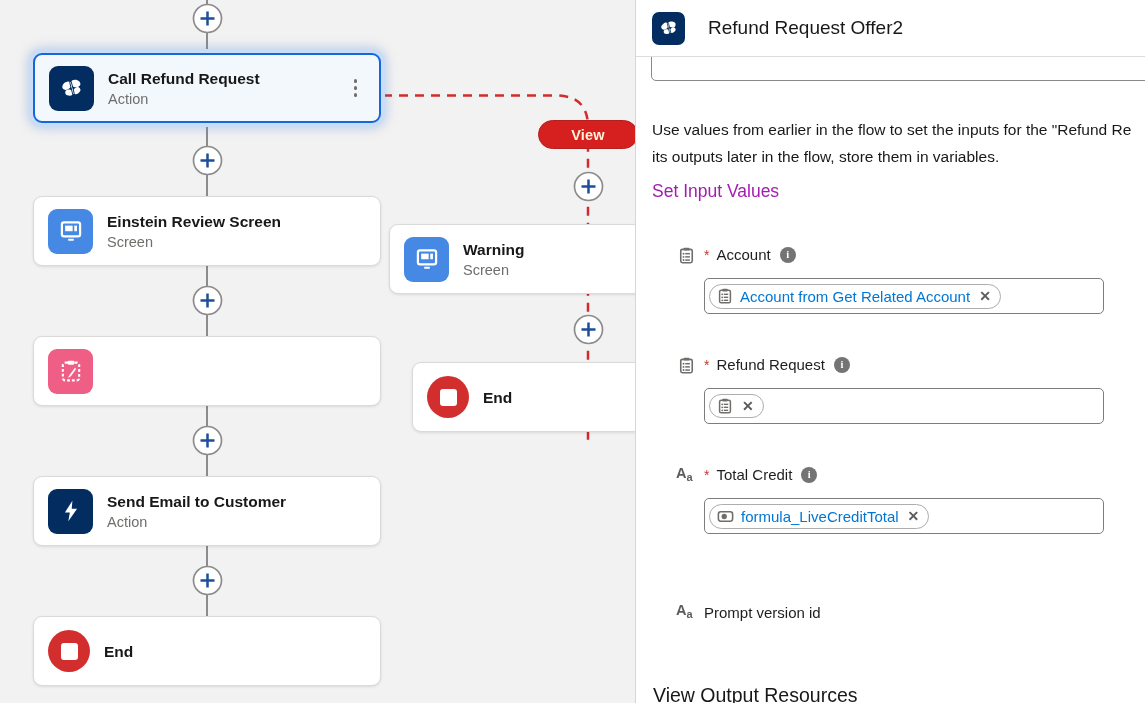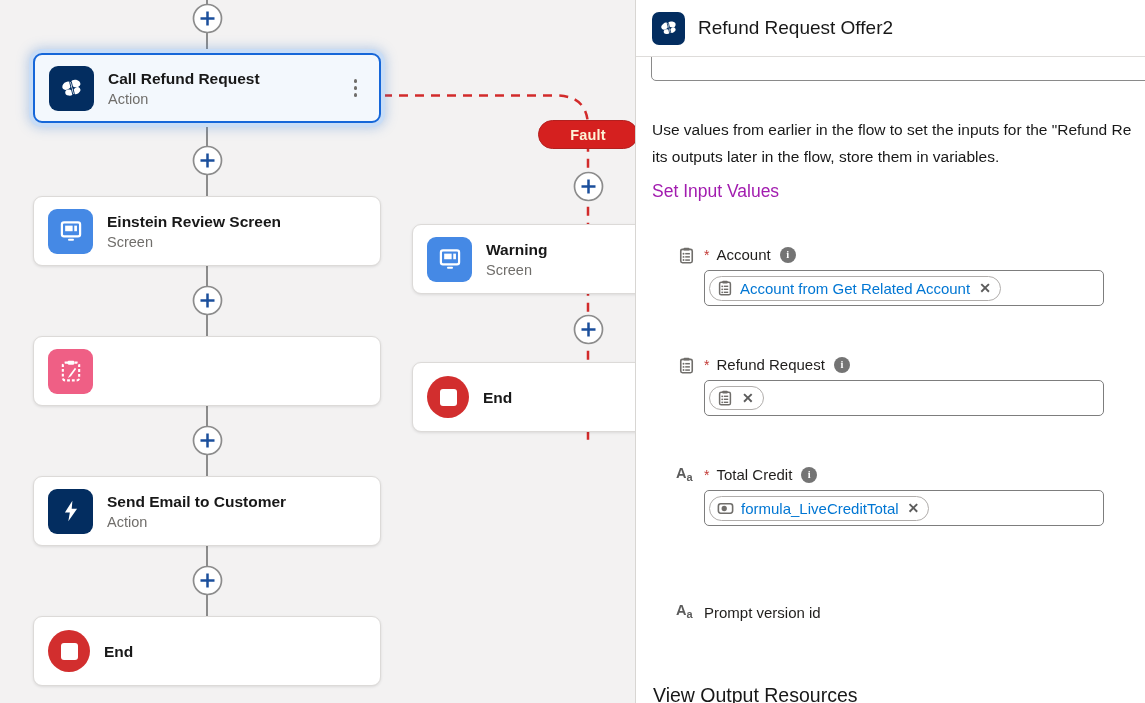--- a/index.html
+++ b/index.html
@@ -40,42 +40,42 @@
     color:#fdf3d7;font-size:14.5px;font-weight:bold;letter-spacing:.2px;
     display:flex;align-items:center;justify-content:center;
   }
   
   .panel{
     position:absolute;left:635px;top:0;width:510px;height:703px;background:#fff;
     border-left:1px solid #d8d6d3;z-index:10;overflow:hidden;box-sizing:border-box;
   }
   .panel-header{
     position:absolute;top:0;left:0;right:0;height:56px;background:#fff;
-    border-bottom:1px solid #dedcda;display:flex;align-items:center;gap:13px;
+    border-bottom:1px solid #dedcda;display:flex;align-items:center;gap:23px;
     padding-left:16px;z-index:3;
   }
   .hicon{width:33px;height:33px;border-radius:7px;background:#032d60;display:flex;align-items:center;justify-content:center;flex:none;}
   .panel-title{font-size:19px;color:#181818;}
   .scroll-input{position:absolute;left:15px;top:36px;width:520px;height:45px;border:1px solid #8a8a8a;border-radius:5px;background:#fff;z-index:1;box-sizing:border-box;}
   .desc{position:absolute;left:16px;font-size:15.5px;color:#181818;white-space:nowrap;z-index:2;}
   .section-h{position:absolute;left:16px;top:181px;font-size:17.5px;color:#a21caf;}
   .type-icon{position:absolute;left:42px;width:17px;height:17px;}
   .aa{position:absolute;left:40px;color:#5c5c5c;font-size:14.5px;font-weight:600;}
   .aa .sub{font-size:11px;vertical-align:-3px;font-weight:600;}
   .label-row{position:absolute;left:68px;display:flex;align-items:center;gap:9px;font-size:15px;color:#201e1c;}
   .req{color:#c23934;font-size:14px;margin-right:-2px;}
   .info{
     width:16px;height:16px;border-radius:50%;background:#747474;color:#fff;
     font-size:10.5px;font-weight:bold;display:inline-flex;align-items:center;justify-content:center;
     font-family:"Liberation Serif",serif;cursor:pointer;
   }
   .input-box{
     position:absolute;left:68px;width:400px;height:36px;background:#fff;
     border:1px solid #7d7d7d;border-radius:5px;display:flex;align-items:center;
-    padding:6px 4px;box-sizing:border-box;cursor:text;
+    padding:6px 4px;box-sizing:border-box;cursor:text;margin-top:8px;
   }
   .pill{
     display:inline-flex;align-items:center;gap:7px;background:#fff;
     border:1px solid #b0adab;border-radius:13px;padding:3px 9px 3px 7px;max-width:100%;
   }
   .pill-text{color:#0176d3;font-size:15px;white-space:nowrap;}
   .pill-x{color:#5c5c5c;font-size:14px;font-weight:600;margin-left:2px;cursor:pointer;line-height:1;}
   .footer-h{position:absolute;left:17px;top:684px;font-size:19.5px;color:#181818;white-space:nowrap;}
 </style>
 </head>
@@ -111,21 +111,21 @@
       </svg></div>
   <div class="plus" style="left:573px;top:171px"><svg viewBox="0 0 31 31">
         <circle cx="15.5" cy="15.5" r="14" fill="#fff" stroke="#8c8c8c" stroke-width="1.7"></circle>
         <path d="M15.5 8.5v14M8.5 15.5h14" stroke="#1b4f9c" stroke-width="2.5"></path>
       </svg></div>
   <div class="plus" style="left:573px;top:314px"><svg viewBox="0 0 31 31">
         <circle cx="15.5" cy="15.5" r="14" fill="#fff" stroke="#8c8c8c" stroke-width="1.7"></circle>
         <path d="M15.5 8.5v14M8.5 15.5h14" stroke="#1b4f9c" stroke-width="2.5"></path>
       </svg></div>
 
-  <div class="fault-badge">Fault</div>
+  <div class="fault-badge">View</div>
 
   <div class="node selected" style="top:53px">
     <div class="node-icon bg-navy">
       <svg width="28" height="28" viewBox="0 0 24 24">
           <g fill="#fff" transform="rotate(-14 12 12)">
             <ellipse cx="8.2" cy="9" rx="4.3" ry="3.2" transform="rotate(-25 8.2 9)"></ellipse>
             <ellipse cx="15.8" cy="9" rx="4.3" ry="3.2" transform="rotate(25 15.8 9)"></ellipse>
             <ellipse cx="8.7" cy="15.2" rx="3.4" ry="2.6" transform="rotate(22 8.7 15.2)"></ellipse>
             <ellipse cx="15.3" cy="15.2" rx="3.4" ry="2.6" transform="rotate(-22 15.3 15.2)"></ellipse>
             <rect x="11.3" y="6.3" width="1.4" height="11.4" rx="0.7" stroke="#032d60" stroke-width="0.8"></rect>
@@ -180,21 +180,21 @@
     </div>
   </div>
 
   <div class="node" style="top:616px">
     <div class="end-icon">
         <div class="end-square"></div>
       </div>
     <div class="node-title">End</div>
   </div>
 
-  <div class="node" style="left:412px;width:260px;top:224px">
+  <div class="node" style="left:389px;width:260px;top:224px">
     <div class="node-icon bg-screen">
       <svg width="28" height="28" viewBox="0 0 24 24" fill="none">
           <rect x="4.2" y="4.6" width="15.6" height="12" rx="1.8" stroke="#fff" stroke-width="1.9"></rect>
           <rect x="7" y="7.4" width="6.4" height="4.8" fill="#fff"></rect>
           <rect x="14.8" y="7.4" width="2.3" height="4.8" fill="#fff"></rect>
           <rect x="9.4" y="18.6" width="5.2" height="1.8" rx="0.9" fill="#fff"></rect>
         </svg>
     </div>
     <div class="node-text">
       <div class="node-title">Warning</div>

